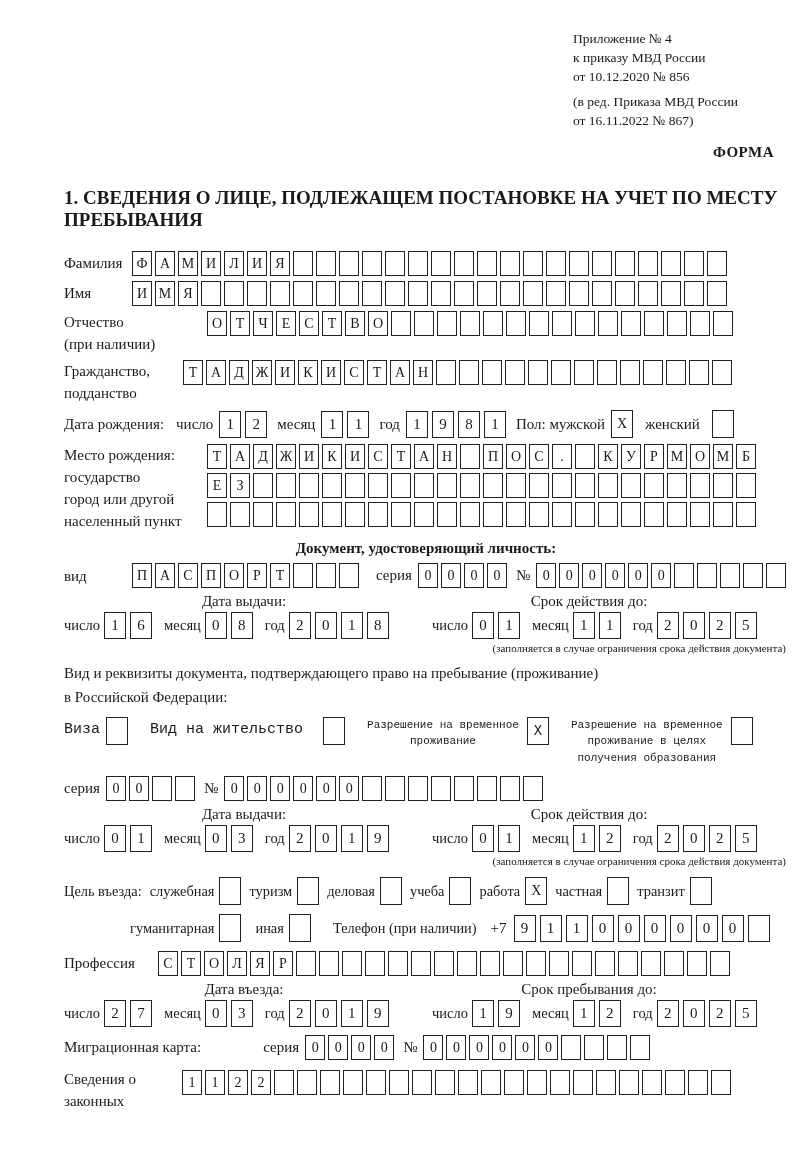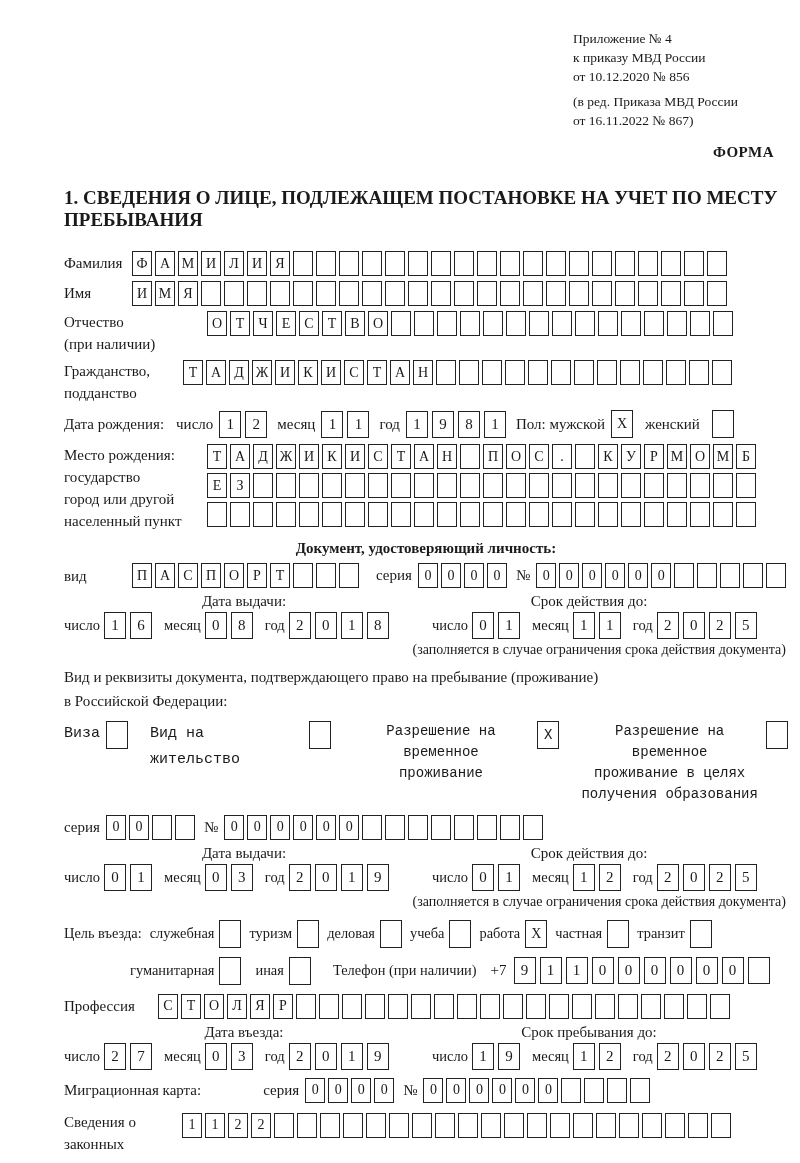--- a/index.html
+++ b/index.html
@@ -28,26 +28,26 @@
   .doc-head{text-align:center;font-weight:bold;font-size:15px;margin:8px 0 6px 0;}
   
   .date-heads{display:flex;font-size:15px;margin-top:4px;}
   .dh-left{width:360px;text-align:center;}
   .dh-right{width:330px;text-align:center;}
   .date-vals{display:flex;align-items:center;margin-top:2px;}
   .dgroup{display:flex;align-items:center;flex:none;}
   .dgroup-left{width:368px;}
   .dlabel{font-size:14.5px;margin-right:4px;}
   .dgroup .date-cells{margin-right:8px;}
-  .date-note{font-size:14px;text-align:right;margin-top:3px;padding-right:2px;}
+  .date-note{font-size:11px;text-align:right;margin-top:3px;padding-right:2px;}
   
   .intro{font-size:15px;line-height:1.55;margin-top:8px;}
   .res-options{display:flex;align-items:flex-start;margin-top:8px;margin-bottom:10px;}
   .res-opt{display:flex;align-items:flex-start;margin-right:22px;font-family:Liberation Mono, monospace;}
-  .res-opt .opt-lines{text-align:center;font-size:14px;line-height:1.5;margin-right:8px;}
+  .res-opt .opt-lines{text-align:center;font-size:11px;line-height:1.5;margin-right:8px;}
   .res-opt > span{font-size:15px;line-height:26px;margin-right:6px;}
   
   .purpose-row{display:flex;align-items:center;font-size:14.4px;margin-top:10px;}
   .purpose-row .opt{display:flex;align-items:center;margin-left:8px;}
   .purpose-row .opt span{margin-right:5px;}
   .row2-indent{margin-left:66px;margin-top:9px;}
   .phone-lbl{margin-left:22px;margin-right:14px;}
   .phone-prefix{margin-right:7px;font-size:15px;}
   
   .mig-row{display:flex;align-items:center;font-size:15px;margin-top:8px;}

